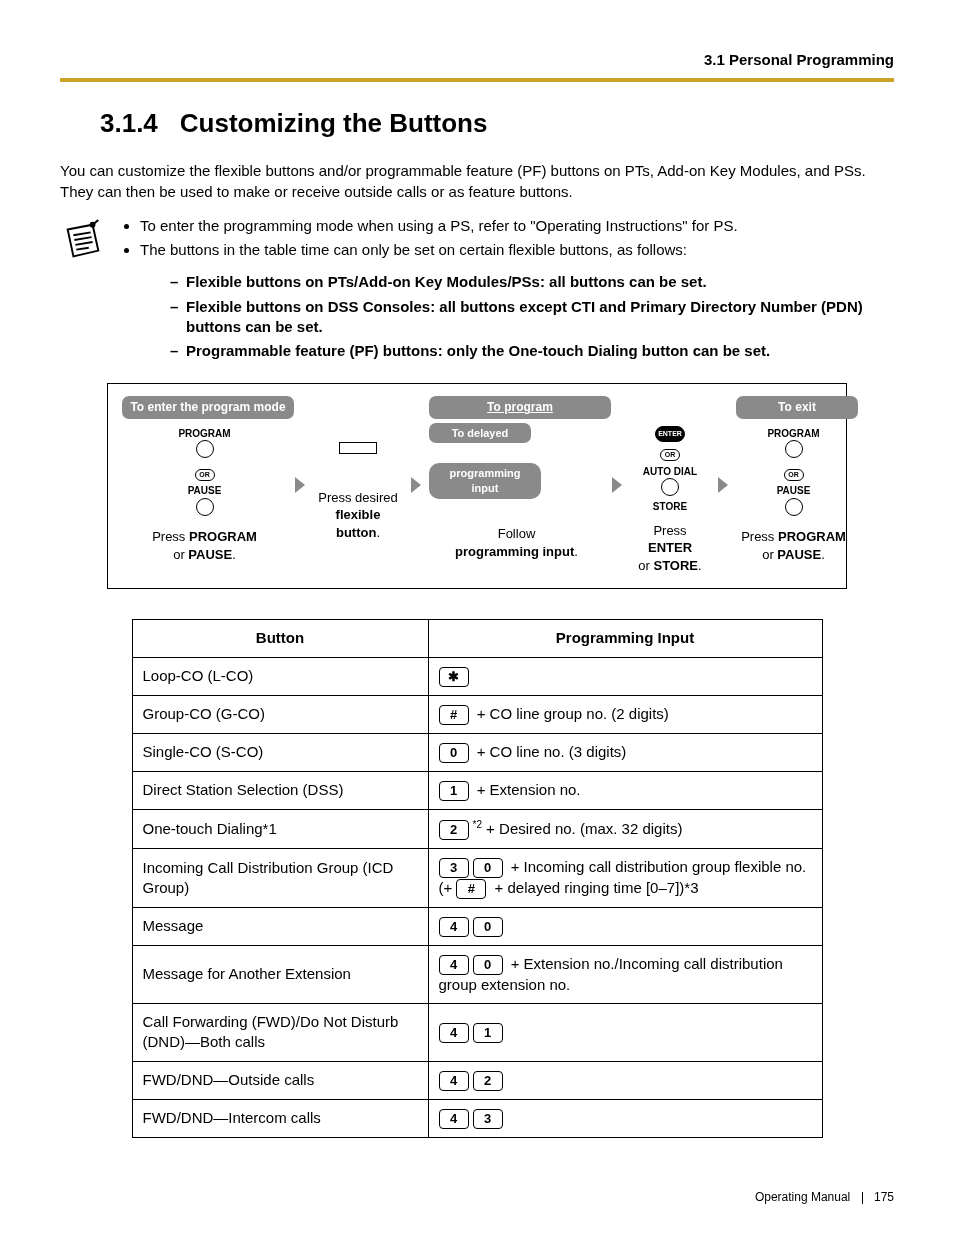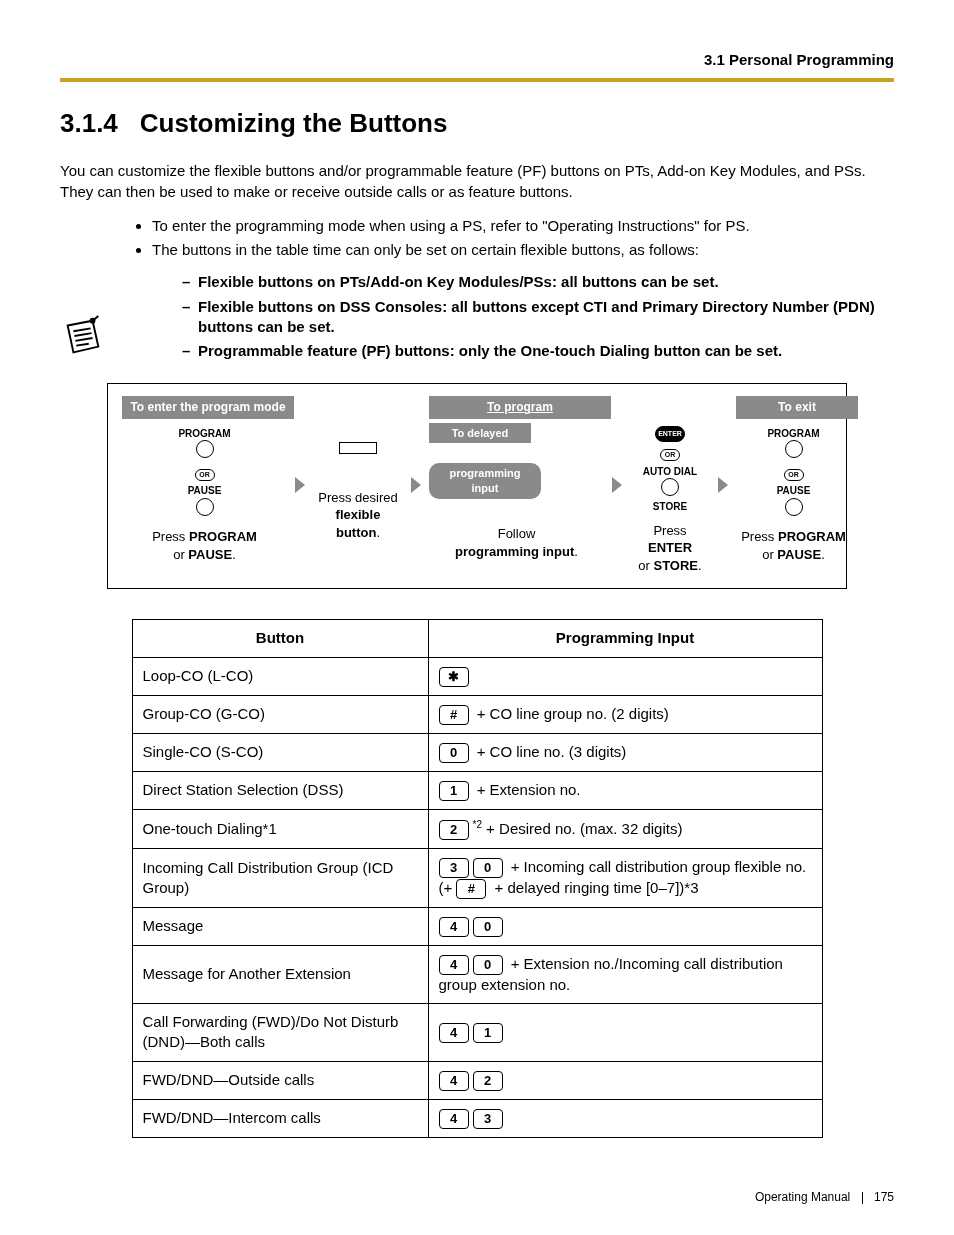--- a/index.html
+++ b/index.html
@@ -1,33 +1,33 @@
 <!DOCTYPE html>
 <html><head>
 <meta charset="utf-8">
 <style>
   html,body{margin:0;padding:0;background:#fff;color:#000;font-family:Helvetica,Arial,sans-serif;font-size:15px;line-height:1.35;}
   .page{width:954px;min-height:1235px;padding:50px 60px 40px 60px;box-sizing:border-box;position:relative;}
   .header-line{font-weight:bold;text-align:right;margin-bottom:8px;font-size:15px;}
   .rule{height:4px;background:#c9a227;margin-bottom:24px;}
   h1{font-size:26px;font-weight:bold;margin:4px 0 20px 0;}
-  .secnum{margin-right:22px;}
+  .secnum{margin-right:22px;margin-left:40px;}
   .intro{margin:0 0 14px 0;}
-  .note-block{display:flex;gap:20px;margin:0 0 18px 0;align-items:flex-end;}
+  .note-block{display:flex;gap:8px;margin:0 0 18px 0;}
   .note-icon{flex:0 0 50px;padding-top:2px;}
   .note-icon svg{width:46px;height:46px;}
   .note-body ul{margin:0;padding-left:22px;}
   .note-body ul li{margin-bottom:4px;}
   .note-body .sub{list-style:none;padding-left:30px;margin-top:12px;font-weight:bold;}
   .note-body .sub li{position:relative;padding-left:16px;margin-bottom:4px;}
   .note-body .sub li::before{content:"–";position:absolute;left:0;}
   
   .diagram{border:1px solid #000;margin:0 auto 30px auto;width:710px;padding:12px 14px 14px 14px;font-size:12px;}
   .drow{display:flex;align-items:flex-start;gap:8px;justify-content:space-between;}
-  .pill{background:#8a8a8a;color:#fff;border-radius:0;text-align:center;font-weight:bold;padding:3px 6px;font-size:12px;}
+  .pill{background:#8a8a8a;color:#fff;border-radius:7px;text-align:center;font-weight:bold;padding:3px 6px;font-size:12px;}
   .pill.top{width:160px;}
   .pill.mid{width:170px;text-decoration:underline;}
   .pill.exit{width:110px;}
   .pill.sm{width:90px;font-size:11px;}
   .pill.sm2{width:100px;font-size:11px;border-radius:10px;}
   .tri{width:0;height:0;border-top:8px solid transparent;border-bottom:8px solid transparent;border-left:10px solid #8a8a8a;align-self:center;}
   .dcol{text-align:center;flex:0 0 auto;}
   .small{font-size:10px;font-weight:bold;}
   .circ{width:16px;height:16px;border:1.5px solid #000;border-radius:50%;display:inline-block;}
   .orpill{width:18px;height:10px;border:1.5px solid #000;border-radius:6px;display:inline-block;font-size:7px;line-height:10px;font-weight:bold;text-align:center;}

